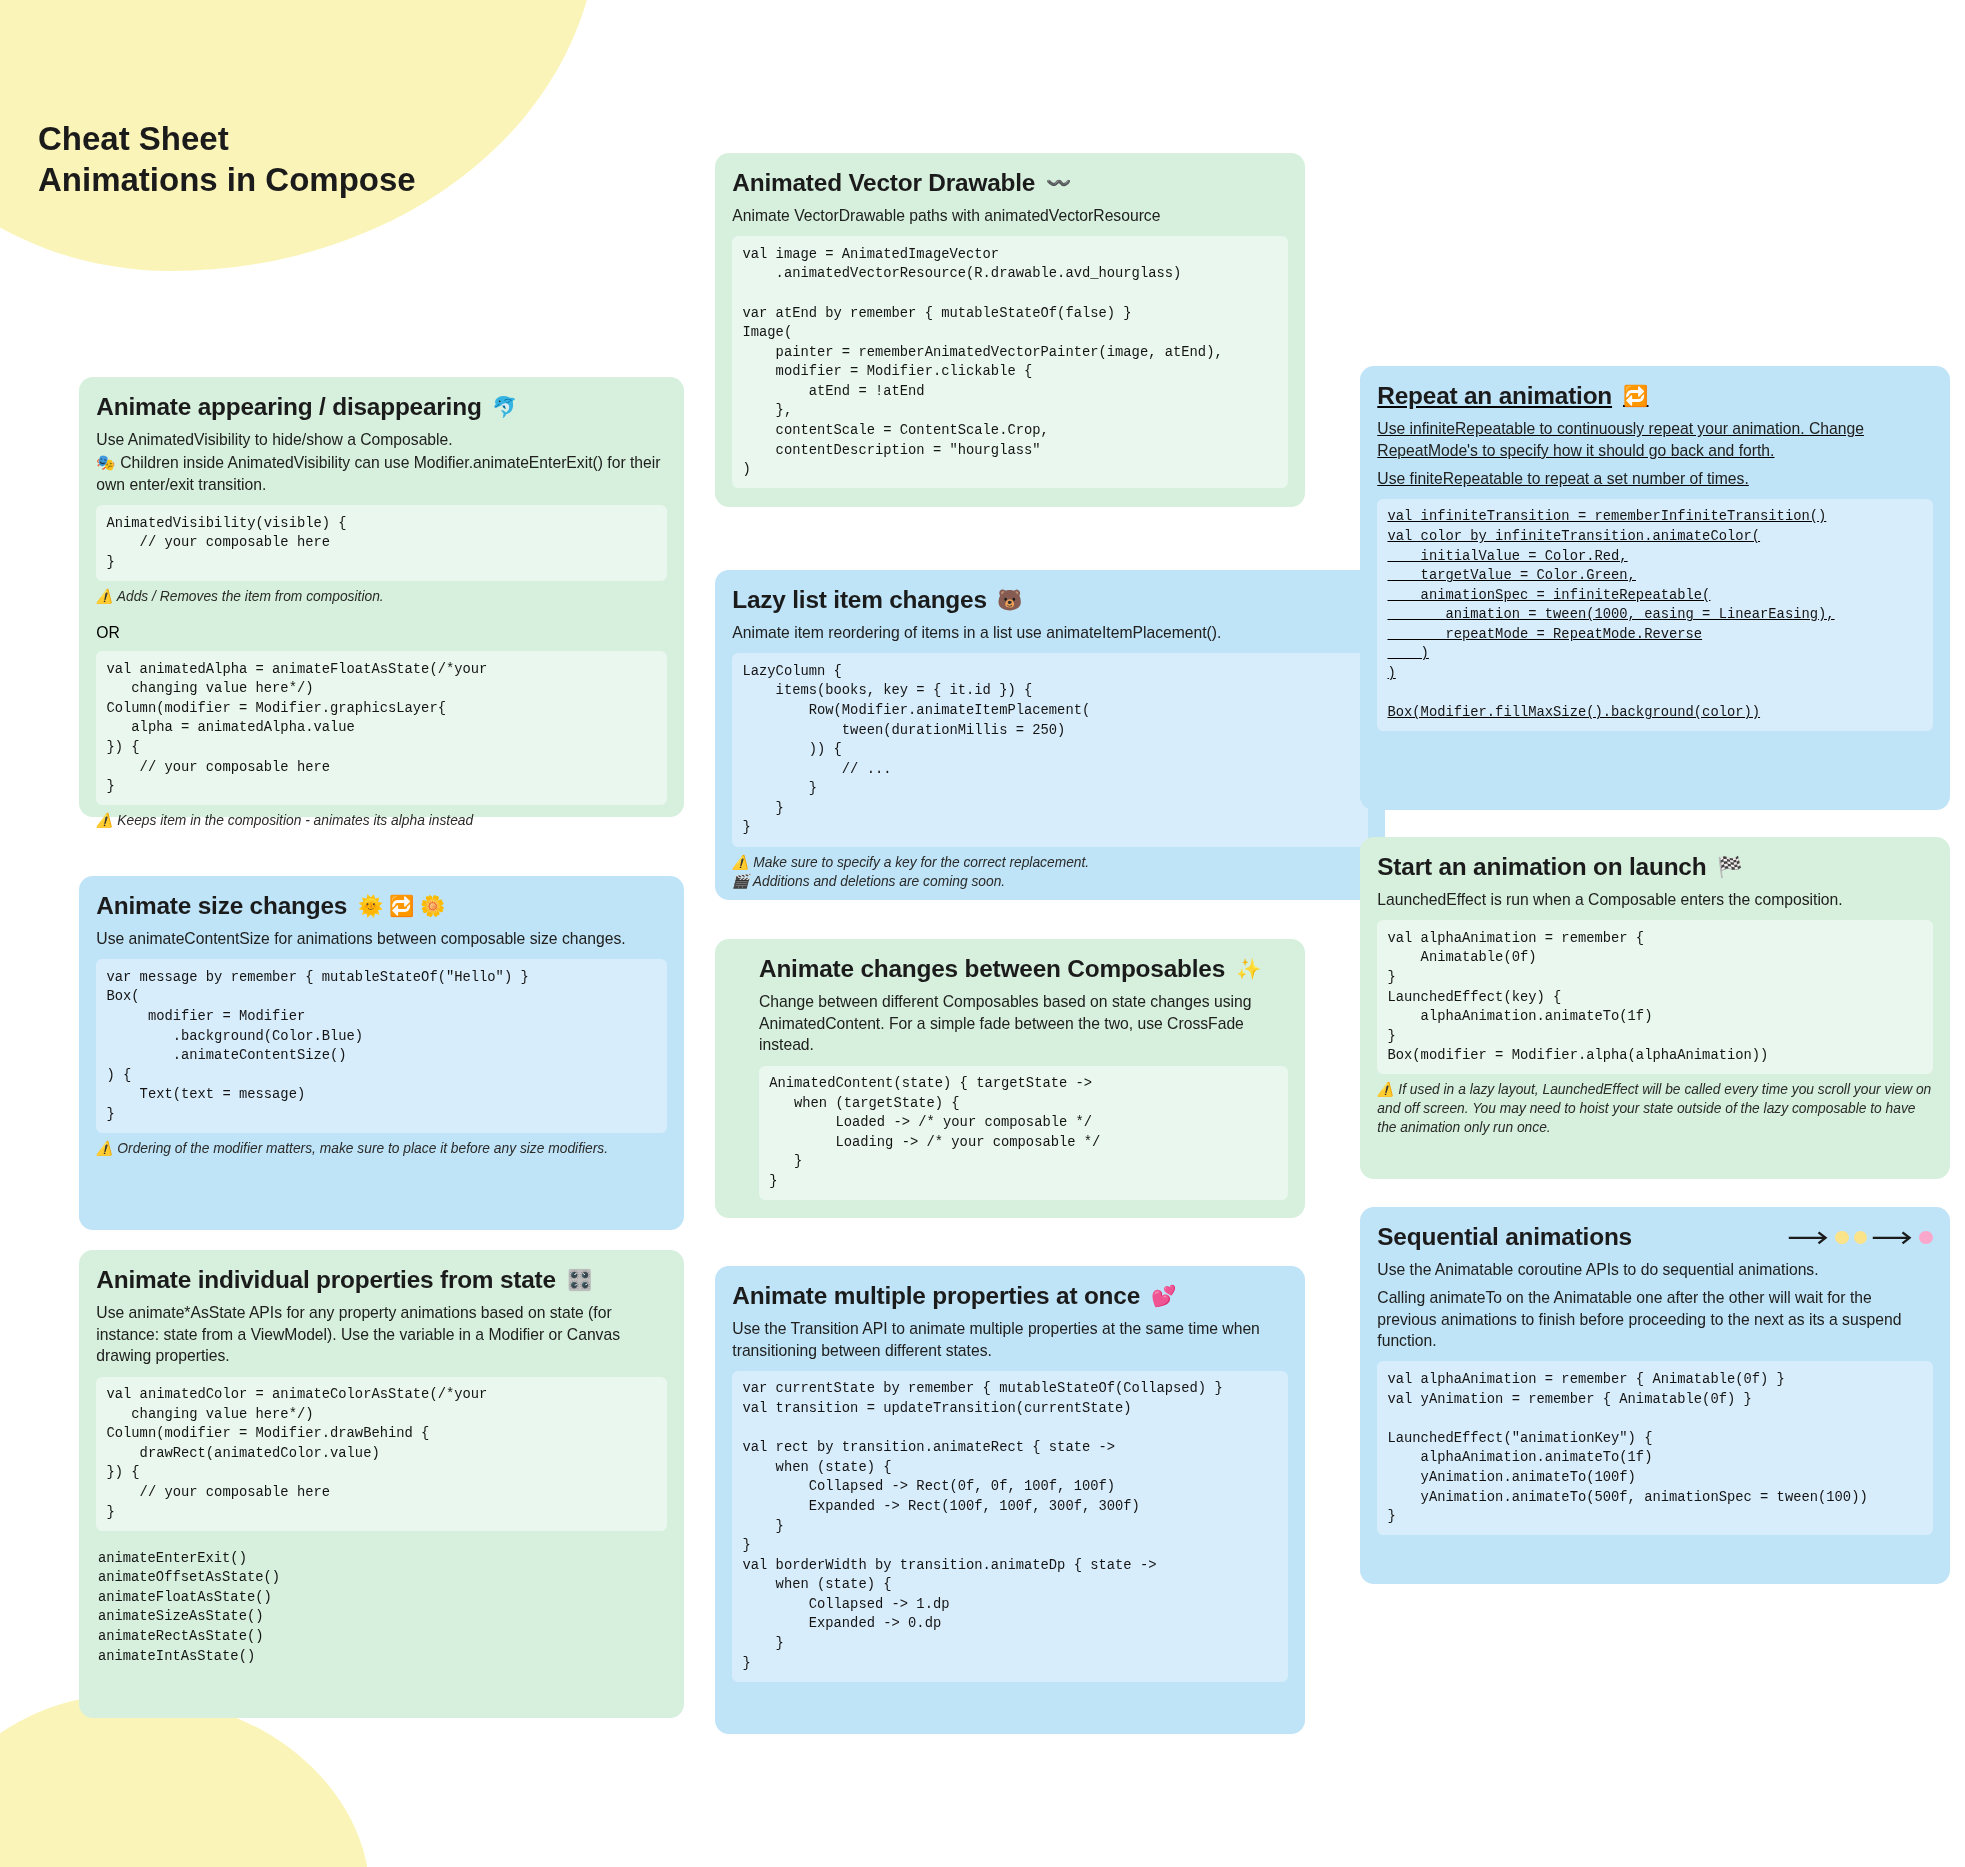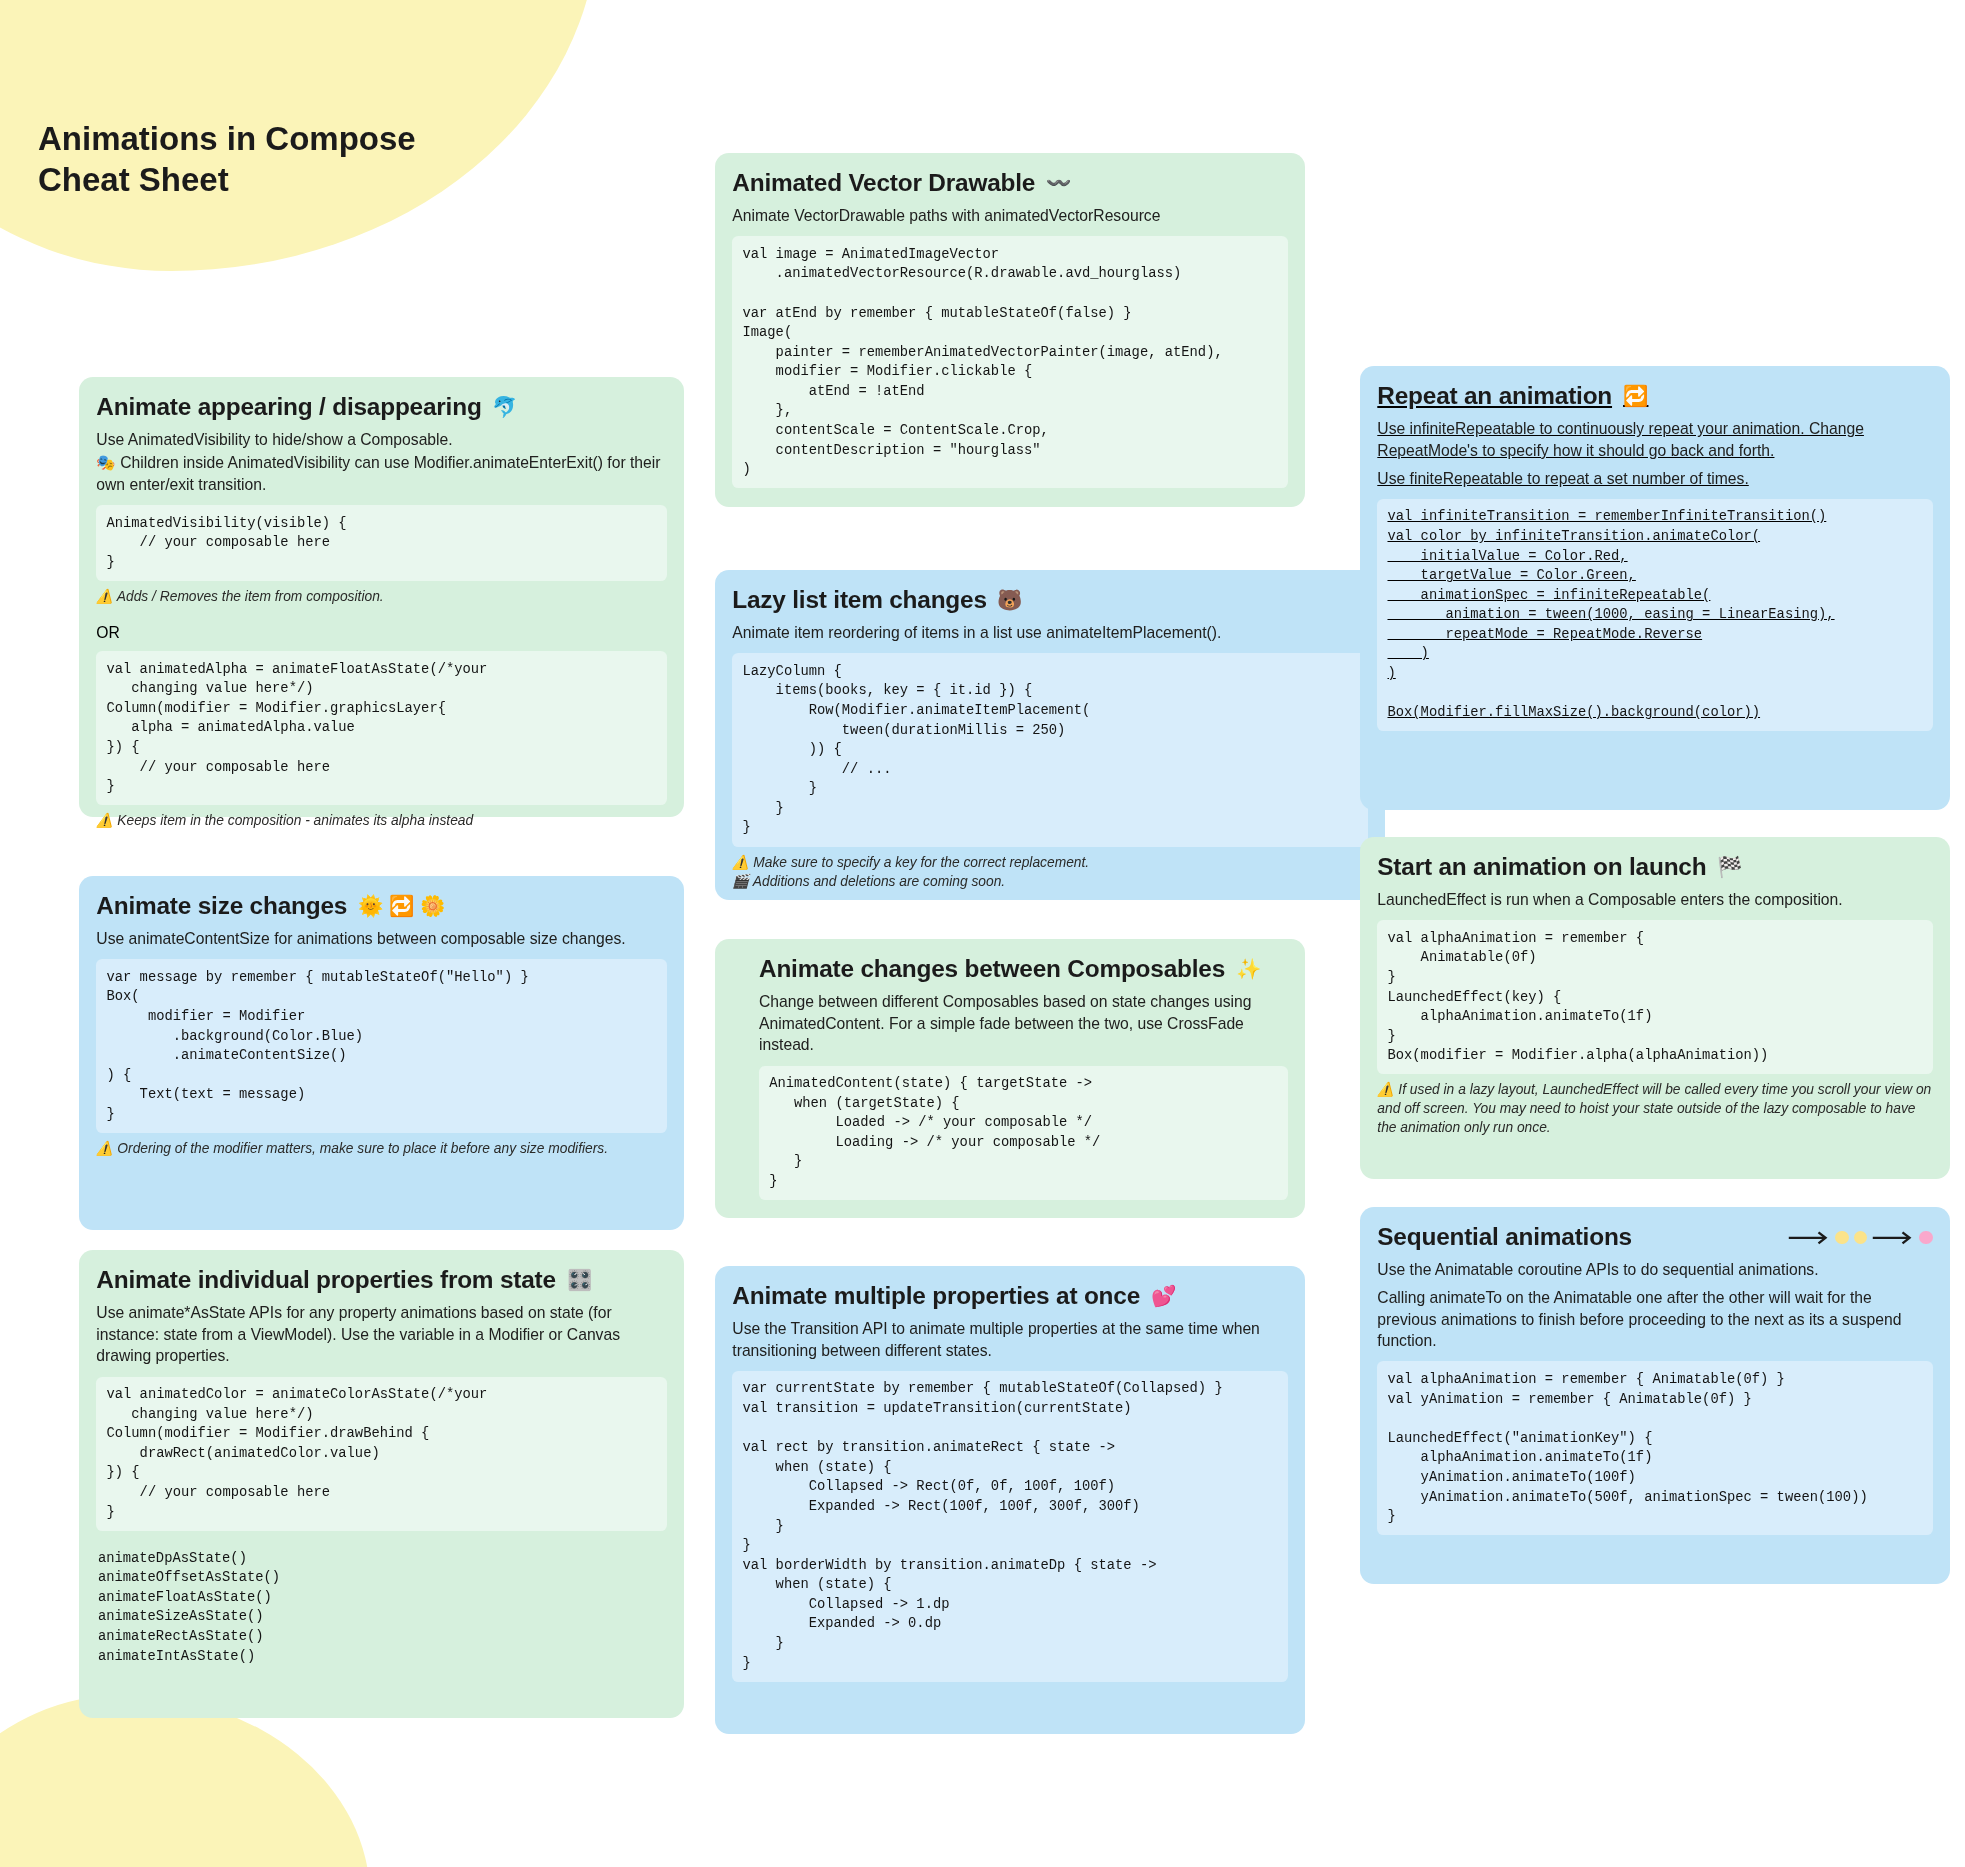--- a/index.html
+++ b/index.html
@@ -64,22 +64,22 @@
   .seq-dot { width:13.4px; height:13.4px; border-radius:50%; background:#fbe38a; }
 </style>
 </head>
 <body>
 
 <div class="blob-yellow"></div>
 
 <div class="blob-yellow-bl"></div>
 
 <div class="title">
+  <div>Cheat Sheet</div>
   <div>Animations in Compose</div>
-  <div>Cheat Sheet</div>
 </div>
 
 <div class="card green" style="left:79px; top:377px; width:605px; height:440px;">
   <div class="hdr-row">
     <h2>Animate appearing / disappearing</h2>
     <span class="emoji">🐬</span>
   </div>
   <div class="desc">Use AnimatedVisibility to hide/show a Composable.</div>
   <div class="desc" style="margin-top:1.6px;">🎭 Children inside AnimatedVisibility can use Modifier.animateEnterExit() for their own enter/exit transition.</div>
   <div class="code on-green">AnimatedVisibility(visible) {
@@ -120,21 +120,21 @@
     <span class="emoji">🎛️</span>
   </div>
   <div class="desc">Use animate*AsState APIs for any property animations based on state (for instance: state from a ViewModel).  Use the variable in a Modifier or Canvas drawing properties.</div>
   <div class="code on-green">val animatedColor = animateColorAsState(/*your
    changing value here*/)
 Column(modifier = Modifier.drawBehind {
     drawRect(animatedColor.value)
 }) {
     // your composable here
 }</div>
-  <div class="code on-green" style="background:transparent; padding-left:1.6px;">animateDpAsState()
+  <div class="code on-green" style="background:transparent; padding-left:1.6px;">animateEnterExit()
 animateOffsetAsState()
 animateFloatAsState()
 animateSizeAsState()
 animateRectAsState()
 animateIntAsState()</div>
 </div>
 
 <div class="card green" style="left:715px; top:153px; width:590px; height:354px;">
   <div class="hdr-row">
     <h2>Animated Vector Drawable</h2>

